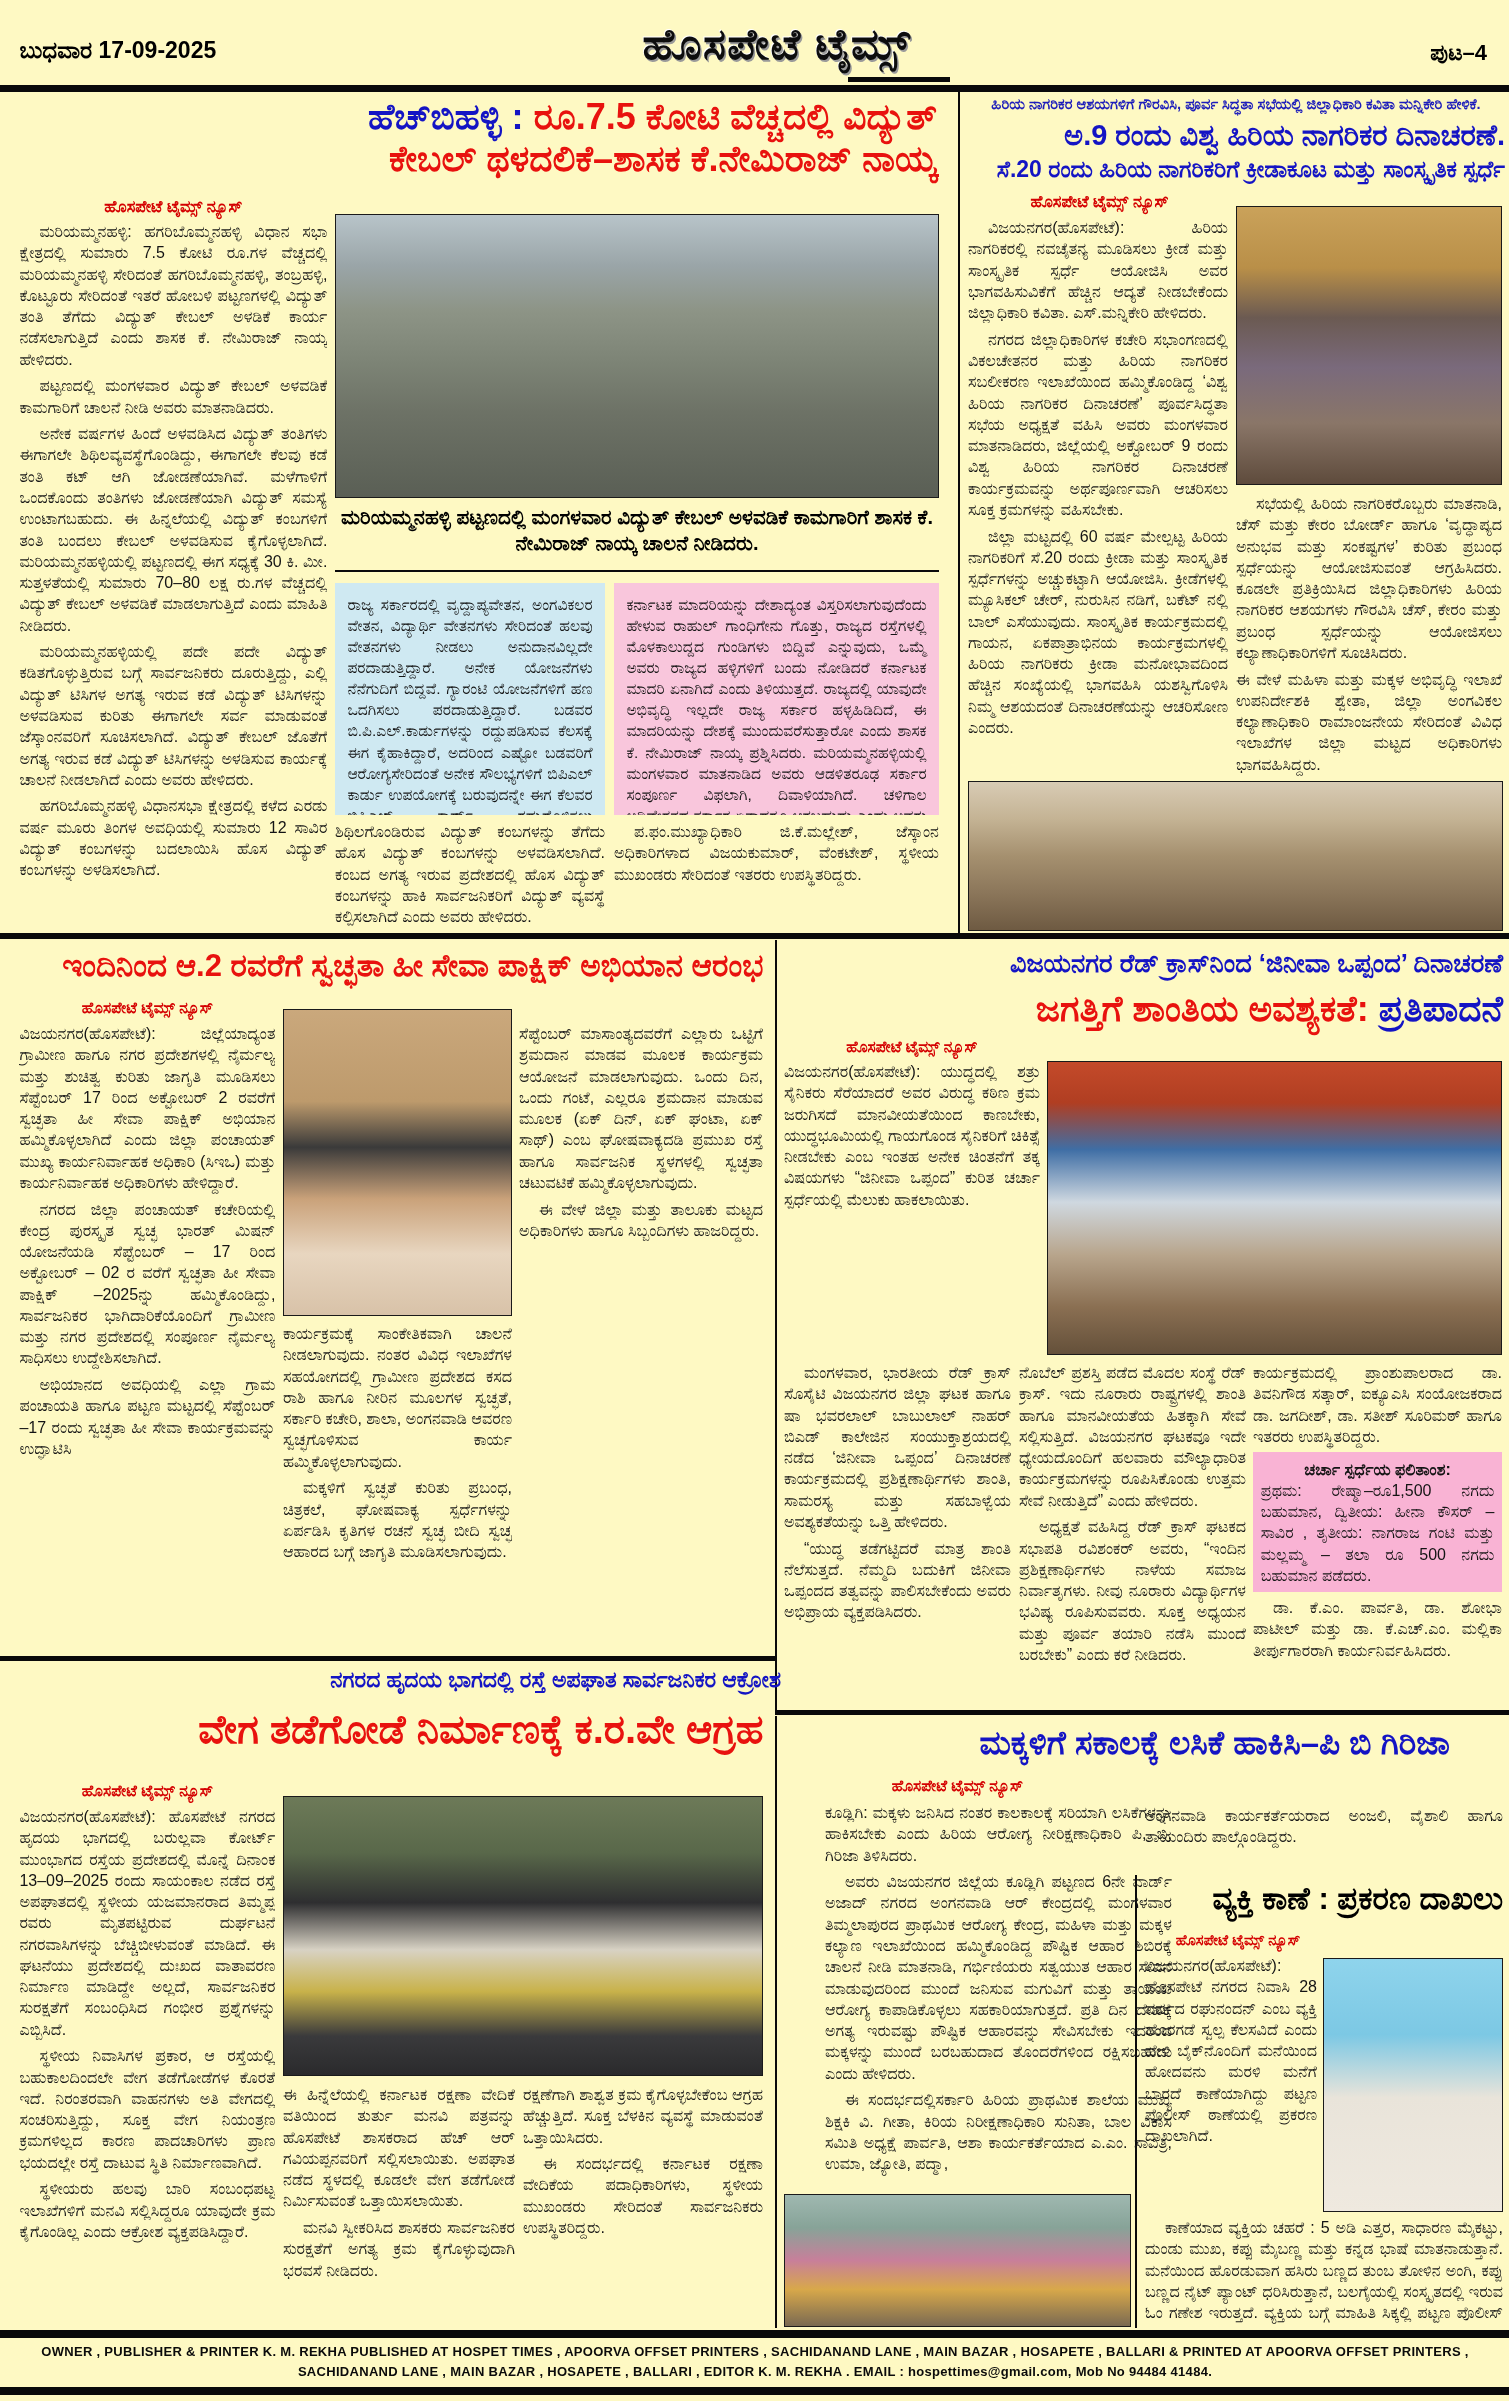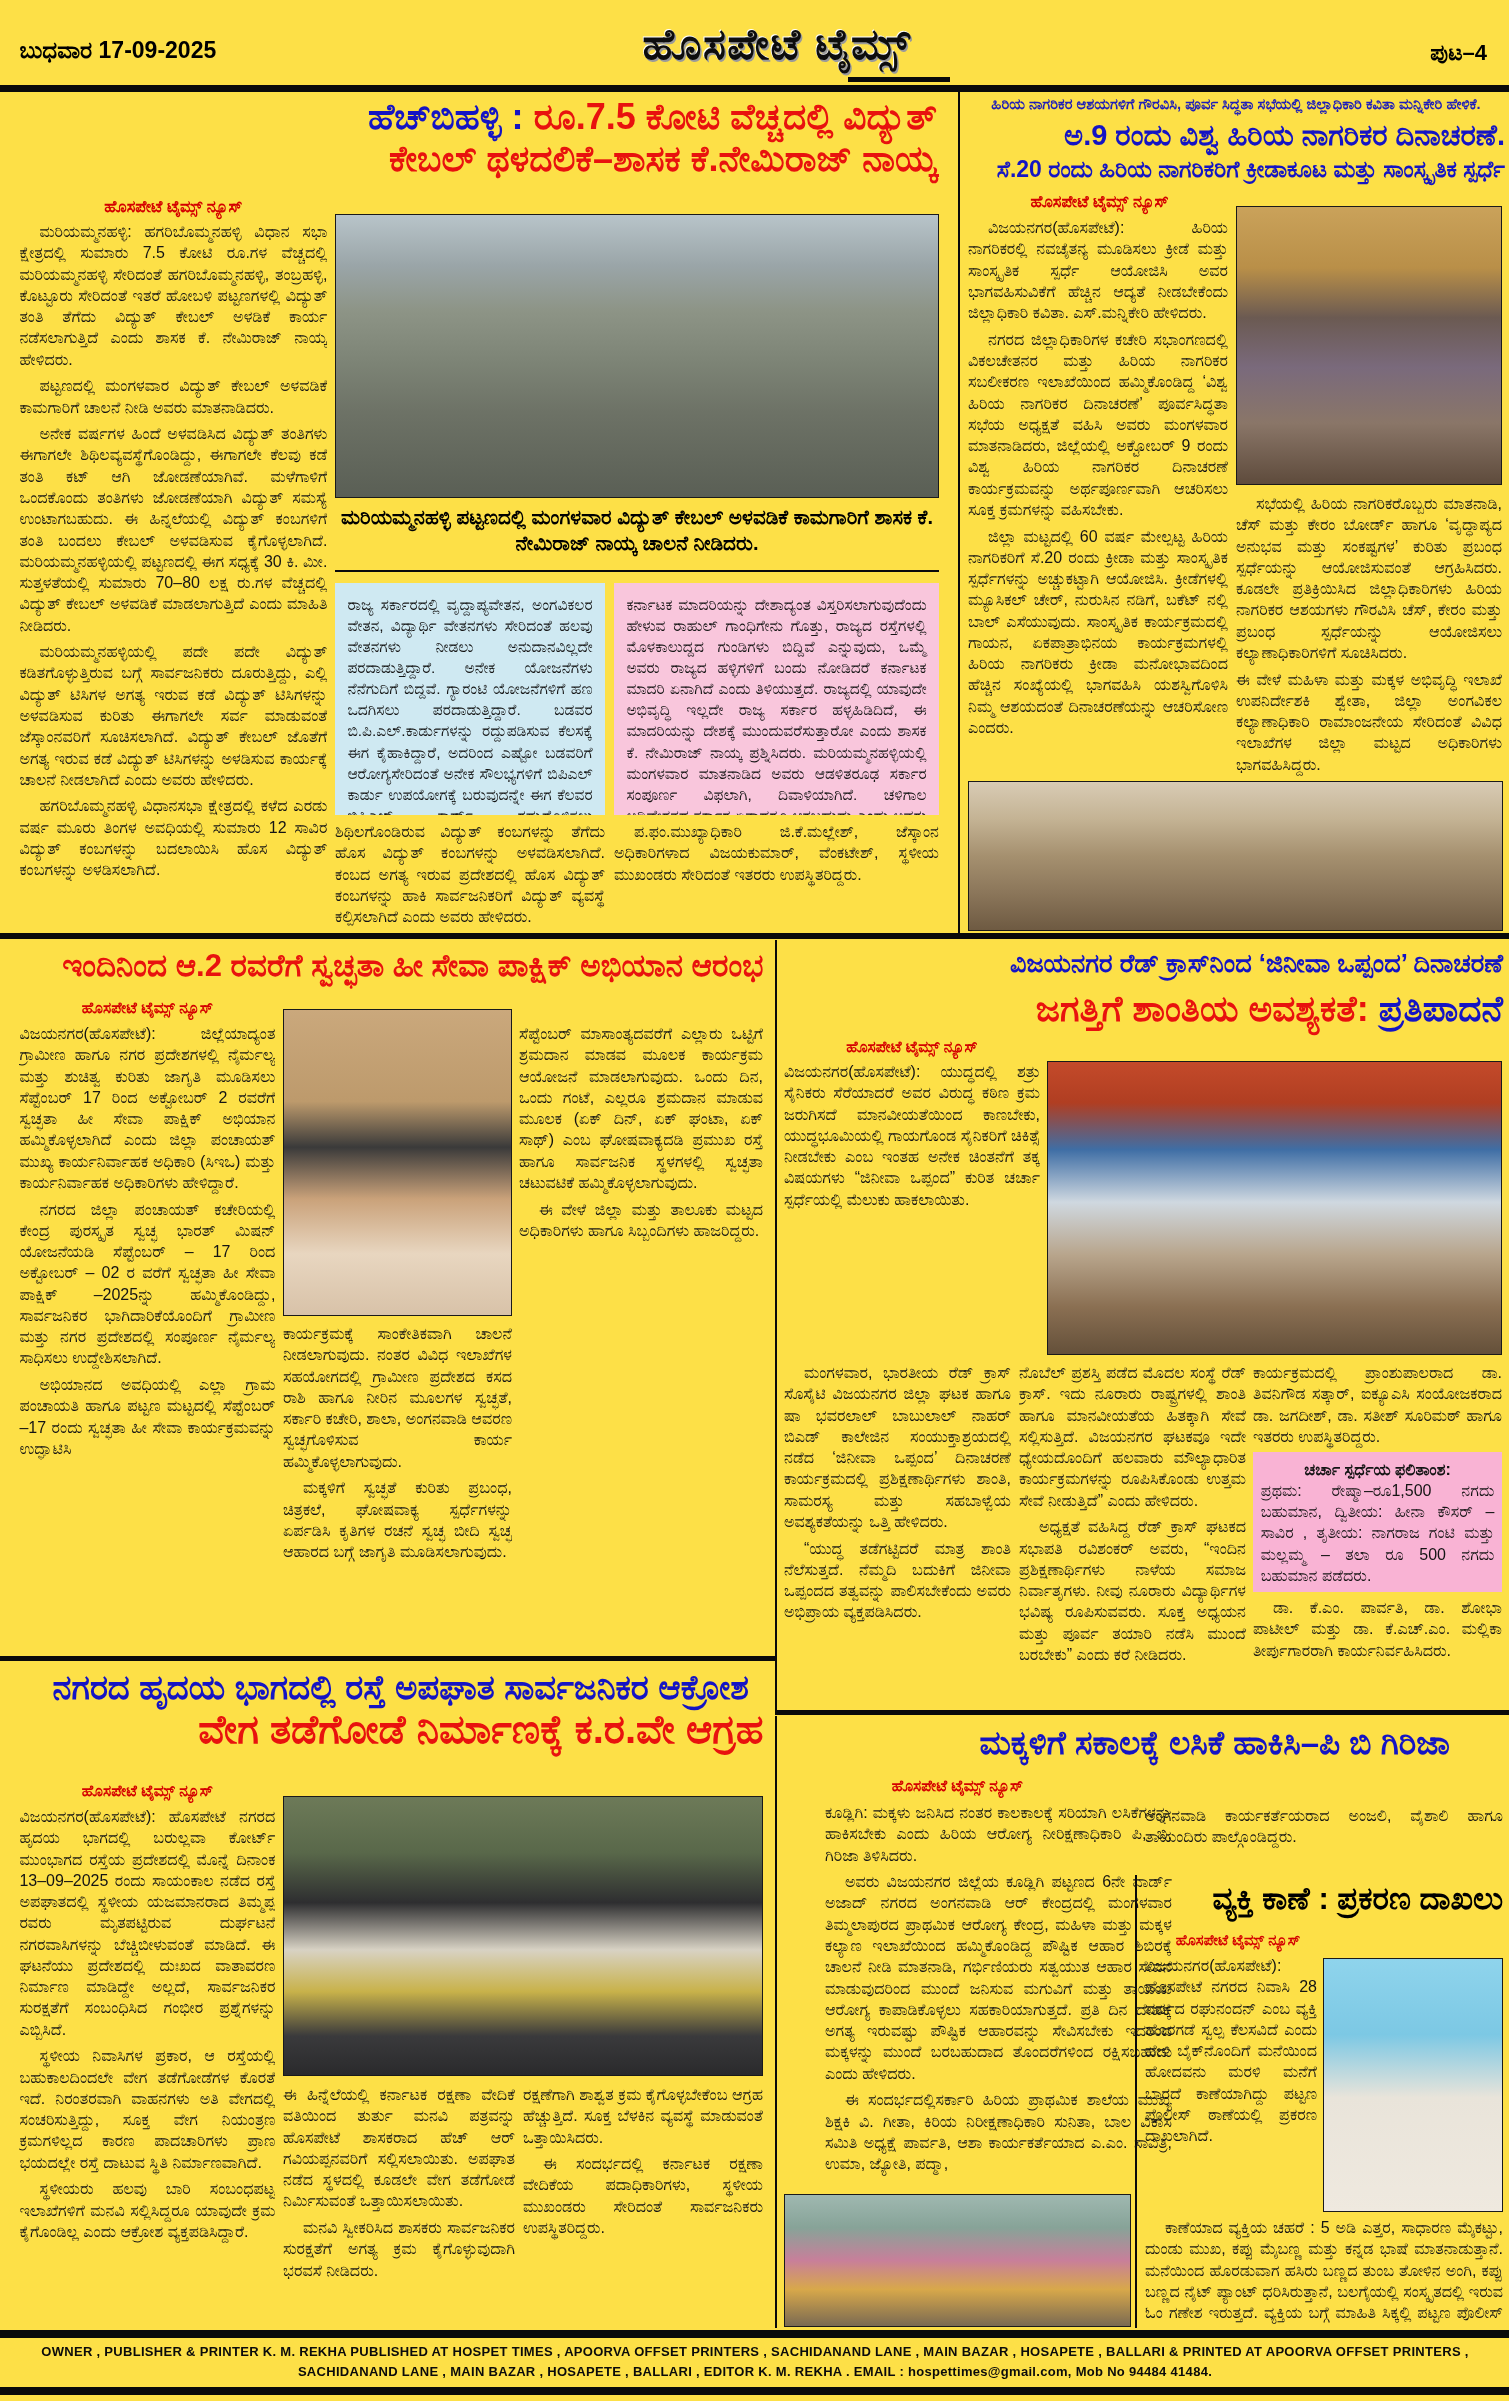--- a/index.html
+++ b/index.html
@@ -1,16 +1,16 @@
 <!DOCTYPE html>
 <html style="font-size:12.4px"><head>
 <meta charset="utf-8">
 <style>
   html,body{margin:0;padding:0;background:#e8e8e8;}
-  .page{position:relative;width:1510px;height:2401px;background:#fde047;
+  .page{position:relative;width:1510px;height:2401px;background:#fef9c3;
         font-family:"Liberation Sans","DejaVu Sans",sans-serif;overflow:hidden;}
   .abs{position:absolute;}
   .rule{position:absolute;background:#0a0a0a;}
   .vrule{position:absolute;background:#0a0a0a;width:2.3px;}
   .headline{position:absolute;text-align:right;font-weight:bold;line-height:1.18;}
   .red{color:#e8120e;}
   .blue{color:#1414c4;}
   .byline{position:absolute;text-align:center;color:#d40000;font-weight:bold;font-size:16.3px;}
   .kicker{position:absolute;text-align:center;color:#1d1dbb;font-weight:bold;font-size:14.7px;line-height:1.2;}
   .col{position:absolute;font-size:16px;line-height:1.33;text-align:justify;overflow:hidden;color:#141414;}
@@ -130,21 +130,21 @@
       <span class="rtitle">ಚರ್ಚಾ ಸ್ಪರ್ಧೆಯ ಫಲಿತಾಂಶ:</span>
       <span>ಪ್ರಥಮ: ರೇಷ್ಮಾ–ರೂ1,500 ನಗದು ಬಹುಮಾನ, ದ್ವಿತೀಯ: ಹೀನಾ ಕೌಸರ್ – ಸಾವಿರ , ತೃತೀಯ: ನಾಗರಾಜ ಗಂಟಿ ಮತ್ತು ಮಲ್ಲಮ್ಮ – ತಲಾ ರೂ 500 ನಗದು ಬಹುಮಾನ ಪಡೆದರು.</span>
     </div>
     <p>ಡಾ. ಕೆ.ಎಂ. ಪಾರ್ವತಿ, ಡಾ. ಶೋಭಾ ಪಾಟೀಲ್ ಮತ್ತು ಡಾ. ಕೆ.ಎಚ್.ಎಂ. ಮಲ್ಲಿಕಾ ತೀರ್ಪುಗಾರರಾಗಿ ಕಾರ್ಯನಿರ್ವಹಿಸಿದರು.</p>
   </div>
   <div class="rule" style="left:775px;top:1710px;width:735px;height:5.4px;"></div>
 
   <div class="vrule" style="left:775px;top:1716px;height:612px;"></div>
   <div class="vrule" style="left:1135px;top:1875px;height:453px;"></div>
 
-  <div class="headline blue" style="left:5px;top:1667px;width:744px;font-size:34px;">ನಗರದ ಹೃದಯ ಭಾಗದಲ್ಲಿ ರಸ್ತೆ ಅಪಘಾತ ಸಾರ್ವಜನಿಕರ ಆಕ್ರೋಶ</div>
+  <div class="headline blue" style="left:37px;top:1667px;width:744px;font-size:22px;">ನಗರದ ಹೃದಯ ಭಾಗದಲ್ಲಿ ರಸ್ತೆ ಅಪಘಾತ ಸಾರ್ವಜನಿಕರ ಆಕ್ರೋಶ</div>
   <div class="headline red" style="left:19.4px;top:1706px;width:744px;font-size:40px;">ವೇಗ ತಡೆಗೋಡೆ ನಿರ್ಮಾಣಕ್ಕೆ ಕ.ರ.ವೇ ಆಗ್ರಹ</div>
   <div class="byline" style="left:19.4px;top:1782px;width:256px;font-size:15.5px;">ಹೊಸಪೇಟೆ ಟೈಮ್ಸ್ ನ್ಯೂಸ್</div>
   <div class="col" style="left:19.4px;top:1806px;width:256px;height:517px;">
     <p class="noindent">ವಿಜಯನಗರ(ಹೊಸಪೇಟೆ): ಹೊಸಪೇಟೆ ನಗರದ ಹೃದಯ ಭಾಗದಲ್ಲಿ ಬರುಲ್ಲವಾ ಕೋರ್ಟ್ ಮುಂಭಾಗದ ರಸ್ತೆಯ ಪ್ರದೇಶದಲ್ಲಿ ಮೊನ್ನೆ ದಿನಾಂಕ 13–09–2025 ರಂದು ಸಾಯಂಕಾಲ ನಡೆದ ರಸ್ತೆ ಅಪಘಾತದಲ್ಲಿ ಸ್ಥಳೀಯ ಯಜಮಾನರಾದ ತಿಮ್ಮಪ್ಪ ರವರು ಮೃತಪಟ್ಟಿರುವ ದುರ್ಘಟನೆ ನಗರವಾಸಿಗಳನ್ನು ಬೆಚ್ಚಿಬೀಳುವಂತೆ ಮಾಡಿದೆ. ಈ ಘಟನೆಯು ಪ್ರದೇಶದಲ್ಲಿ ದುಃಖದ ವಾತಾವರಣ ನಿರ್ಮಾಣ ಮಾಡಿದ್ದೇ ಅಲ್ಲದೆ, ಸಾರ್ವಜನಿಕರ ಸುರಕ್ಷತೆಗೆ ಸಂಬಂಧಿಸಿದ ಗಂಭೀರ ಪ್ರಶ್ನೆಗಳನ್ನು ಎಬ್ಬಿಸಿದೆ.</p>
     <p>ಸ್ಥಳೀಯ ನಿವಾಸಿಗಳ ಪ್ರಕಾರ, ಆ ರಸ್ತೆಯಲ್ಲಿ ಬಹುಕಾಲದಿಂದಲೇ ವೇಗ ತಡೆಗೋಡೆಗಳ ಕೊರತೆ ಇದೆ. ನಿರಂತರವಾಗಿ ವಾಹನಗಳು ಅತಿ ವೇಗದಲ್ಲಿ ಸಂಚರಿಸುತ್ತಿದ್ದು, ಸೂಕ್ತ ವೇಗ ನಿಯಂತ್ರಣ ಕ್ರಮಗಳಿಲ್ಲದ ಕಾರಣ ಪಾದಚಾರಿಗಳು ಪ್ರಾಣ ಭಯದಲ್ಲೇ ರಸ್ತೆ ದಾಟುವ ಸ್ಥಿತಿ ನಿರ್ಮಾಣವಾಗಿದೆ.</p>
     <p>ಸ್ಥಳೀಯರು ಹಲವು ಬಾರಿ ಸಂಬಂಧಪಟ್ಟ ಇಲಾಖೆಗಳಿಗೆ ಮನವಿ ಸಲ್ಲಿಸಿದ್ದರೂ ಯಾವುದೇ ಕ್ರಮ ಕೈಗೊಂಡಿಲ್ಲ ಎಂದು ಆಕ್ರೋಶ ವ್ಯಕ್ತಪಡಿಸಿದ್ದಾರೆ.</p>
   </div>
   <div class="photo" style="left:283px;top:1796px;width:480px;height:280px;
        background:linear-gradient(180deg,#6d7a58 0%,#59684a 20%,#2e2e30 38%,#d8d2c4 55%,#c8b24a 70%,#3a3a3c 86%,#2a2a2c 100%);"></div>
   <div class="col" style="left:283px;top:2084px;width:232px;height:242px;">

